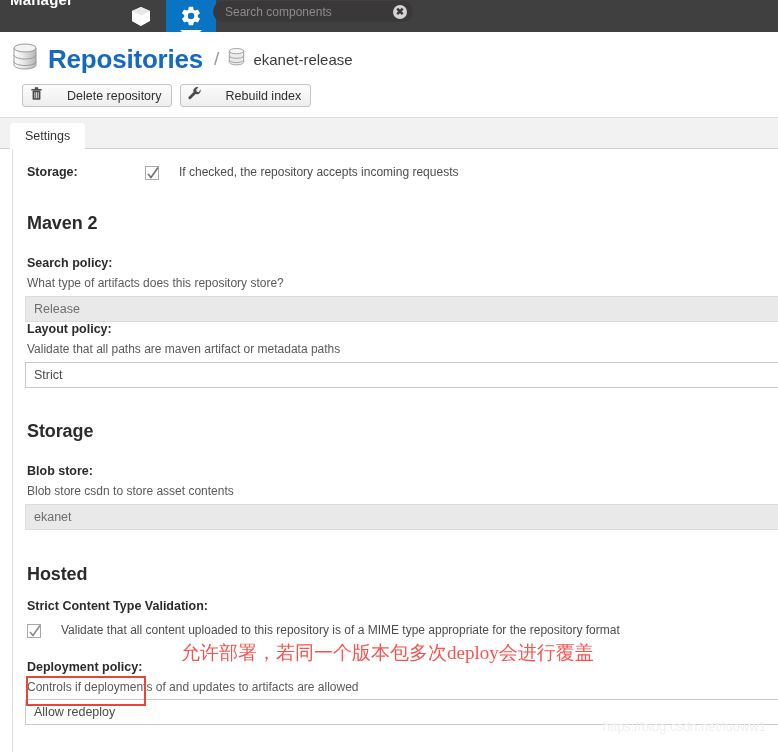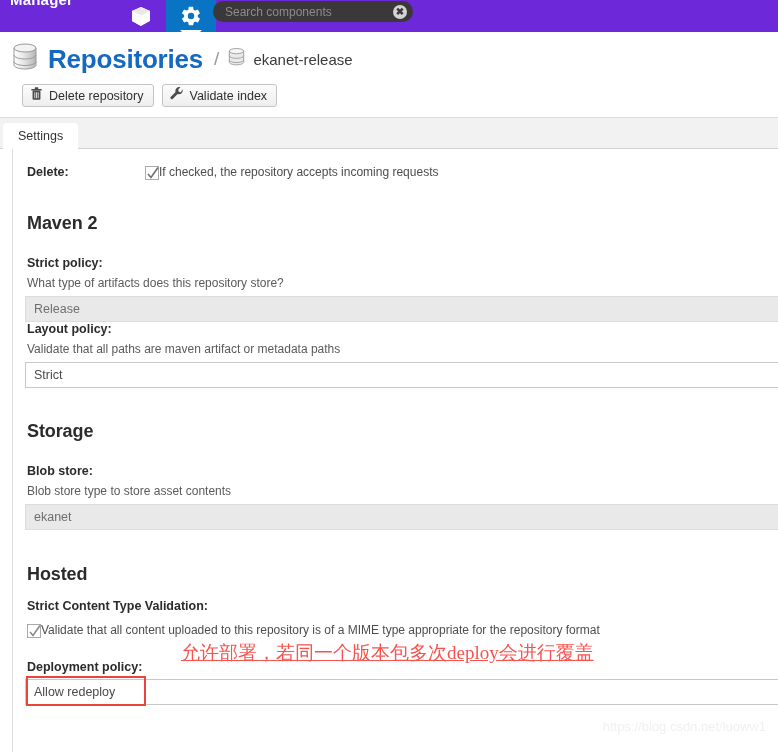--- a/index.html
+++ b/index.html
@@ -9,21 +9,21 @@
     overflow: hidden;
     background: #ffffff;
     font-family: "Liberation Sans", sans-serif;
     -webkit-font-smoothing: antialiased;
   }
 
   
   .topnav {
     position: relative;
     height: 32px;
-    background: #6d28d9;
+    background: #404040;
     display: flex;
     align-items: flex-start;
     overflow: hidden;
   }
   .brand {
     color: #ffffff;
     font-size: 15px;
     font-weight: bold;
     letter-spacing: .2px;
     padding: 0 10px;
@@ -120,41 +120,41 @@
 
   
   .actions {
     display: flex;
     gap: 8px;
     padding: 8px 0 0 10px;
   }
   .btn {
     display: inline-flex;
     align-items: center;
-    gap: 6px;
+    gap: 24px;
     height: 23px;
     padding: 0 9px 0 7px;
     background: linear-gradient(#fcfcfc, #eeeeee);
     border: 1px solid #c4c4c4;
     border-radius: 3px;
     font-size: 12.5px;
     color: #2f2f2f;
     white-space: nowrap;
   }
 
   
   .tabstrip {
     margin-top: 10px;
     height: 32px;
     background: #f2f2f2;
     border-top: 1px solid #dcdcdc;
     border-bottom: 1px solid #d2d2d2;
     display: flex;
     align-items: flex-end;
-    padding-left: 3px;
+    padding-left: 10px;
   }
   .tab {
     background: #ffffff;
     border-radius: 4px 4px 0 0;
     height: 26px;
     padding: 0 15px;
     display: flex;
     align-items: center;
     font-size: 12.5px;
     color: #333;
@@ -205,21 +205,21 @@
   }
   .input.disabled {
     background: #e9e9e9;
     border-color: #dcdcdc;
     color: #6e6e6e;
   }
 
   .checkline {
     display: flex;
     align-items: flex-start;
-    gap: 0;
+    gap: 20px;
   }
   .cbox {
     width: 14px; height: 14px;
     flex: 0 0 auto;
     border: 1px solid #a9a9a9;
     background: #fff;
     position: relative;
     margin-top: 1px;
   }
   .cbox svg { position: absolute; left: 0; top: -3px; }
@@ -246,21 +246,20 @@
   
   .annot-text {
     position: absolute;
     left: 181px;
     top: 642px;
     color: #f8544f;
     font-size: 19px;
     line-height: 22px;
     white-space: nowrap;
     font-family: "Liberation Serif", serif;
-    text-decoration: underline;
   }
   .annot-box {
     position: absolute;
     left: 26px;
     top: 676px;
     width: 120px;
     height: 30px;
     border: 2px solid #e8453c;
     pointer-events: none;
   }
@@ -346,72 +345,72 @@
         </svg>
       </span>
       <span>Delete repository</span>
     </div>
     <div class="btn">
       <span>
         <svg width="14" height="14" viewBox="0 0 16 16">
           <path fill="#4b4b4b" d="M14.2 2.6a4.3 4.3 0 01-5.5 5.5L3.3 13.5a1.6 1.6 0 11-2.3-2.3L6.4 5.8a4.3 4.3 0 015.5-5.5L9.4 2.8l.6 2.5 2.5.6z"></path>
         </svg>
       </span>
-      <span>Validate index</span>
+      <span>Rebuild index</span>
     </div>
   </div>
 </div>
 
 <div class="tabstrip">
   <div class="tab">
     <span>Settings</span>
   </div>
 </div>
 
 <div class="panel">
 
   <div class="online-row">
-    <div class="online-label">Delete:</div>
+    <div class="online-label">Storage:</div>
     <div class="checkline">
       <span class="cbox">
         <svg width="14" height="18" viewBox="0 0 14 18">
           <path d="M2 10 L5 13.5 L12 3.5" stroke="#6f6f6f" stroke-width="1.6" fill="none"></path>
         </svg>
       </span>
       <span class="checktext">If checked, the repository accepts incoming requests</span>
     </div>
   </div>
 
   <div class="row" style="margin-top:33px">
     <div class="section-h">Maven 2</div>
   </div>
 
   <div class="row" style="margin-top:22px">
-    <div class="field-label">Strict policy:</div>
+    <div class="field-label">Search policy:</div>
     <div class="field-help">What type of artifacts does this repository store?</div>
   </div>
   <div class="input disabled" style="margin-top:6px">
     <span>Release</span>
   </div>
 
   <div class="row" style="">
     <div class="field-label">Layout policy:</div>
     <div class="field-help">Validate that all paths are maven artifact or metadata paths</div>
   </div>
   <div class="input" style="margin-top:6px">
     <span>Strict</span>
   </div>
 
   <div class="row" style="margin-top:33px">
     <div class="section-h">Storage</div>
   </div>
 
   <div class="row" style="margin-top:22px">
     <div class="field-label">Blob store:</div>
-    <div class="field-help">Blob store type to store asset contents</div>
+    <div class="field-help">Blob store csdn to store asset contents</div>
   </div>
   <div class="input disabled" style="margin-top:6px">
     <span>ekanet</span>
   </div>
 
   <div class="row" style="margin-top:34px">
     <div class="section-h">Hosted</div>
   </div>
 
   <div class="row" style="margin-top:14px">
@@ -421,20 +420,21 @@
         <svg width="14" height="18" viewBox="0 0 14 18">
           <path d="M2 10 L5 13.5 L12 3.5" stroke="#8a8a8a" stroke-width="1.6" fill="none"></path>
         </svg>
       </span>
       <span class="checktext">Validate that all content uploaded to this repository is of a MIME type appropriate for the repository format</span>
     </div>
   </div>
 
   <div class="row" style="margin-top:22px">
     <div class="field-label">Deployment policy:</div>
+    <div class="field-help">Controls if deployments of and updates to artifacts are allowed</div>
   </div>
   <div class="input" style="margin-top:5px">
     <span>Allow redeploy</span>
   </div>
 
 </div>
 
 <div class="annot-text">允许部署，若同一个版本包多次deploy会进行覆盖</div>
 <div class="annot-box"></div>
 <div class="watermark">https://blog.csdn.net/luoww1</div>

